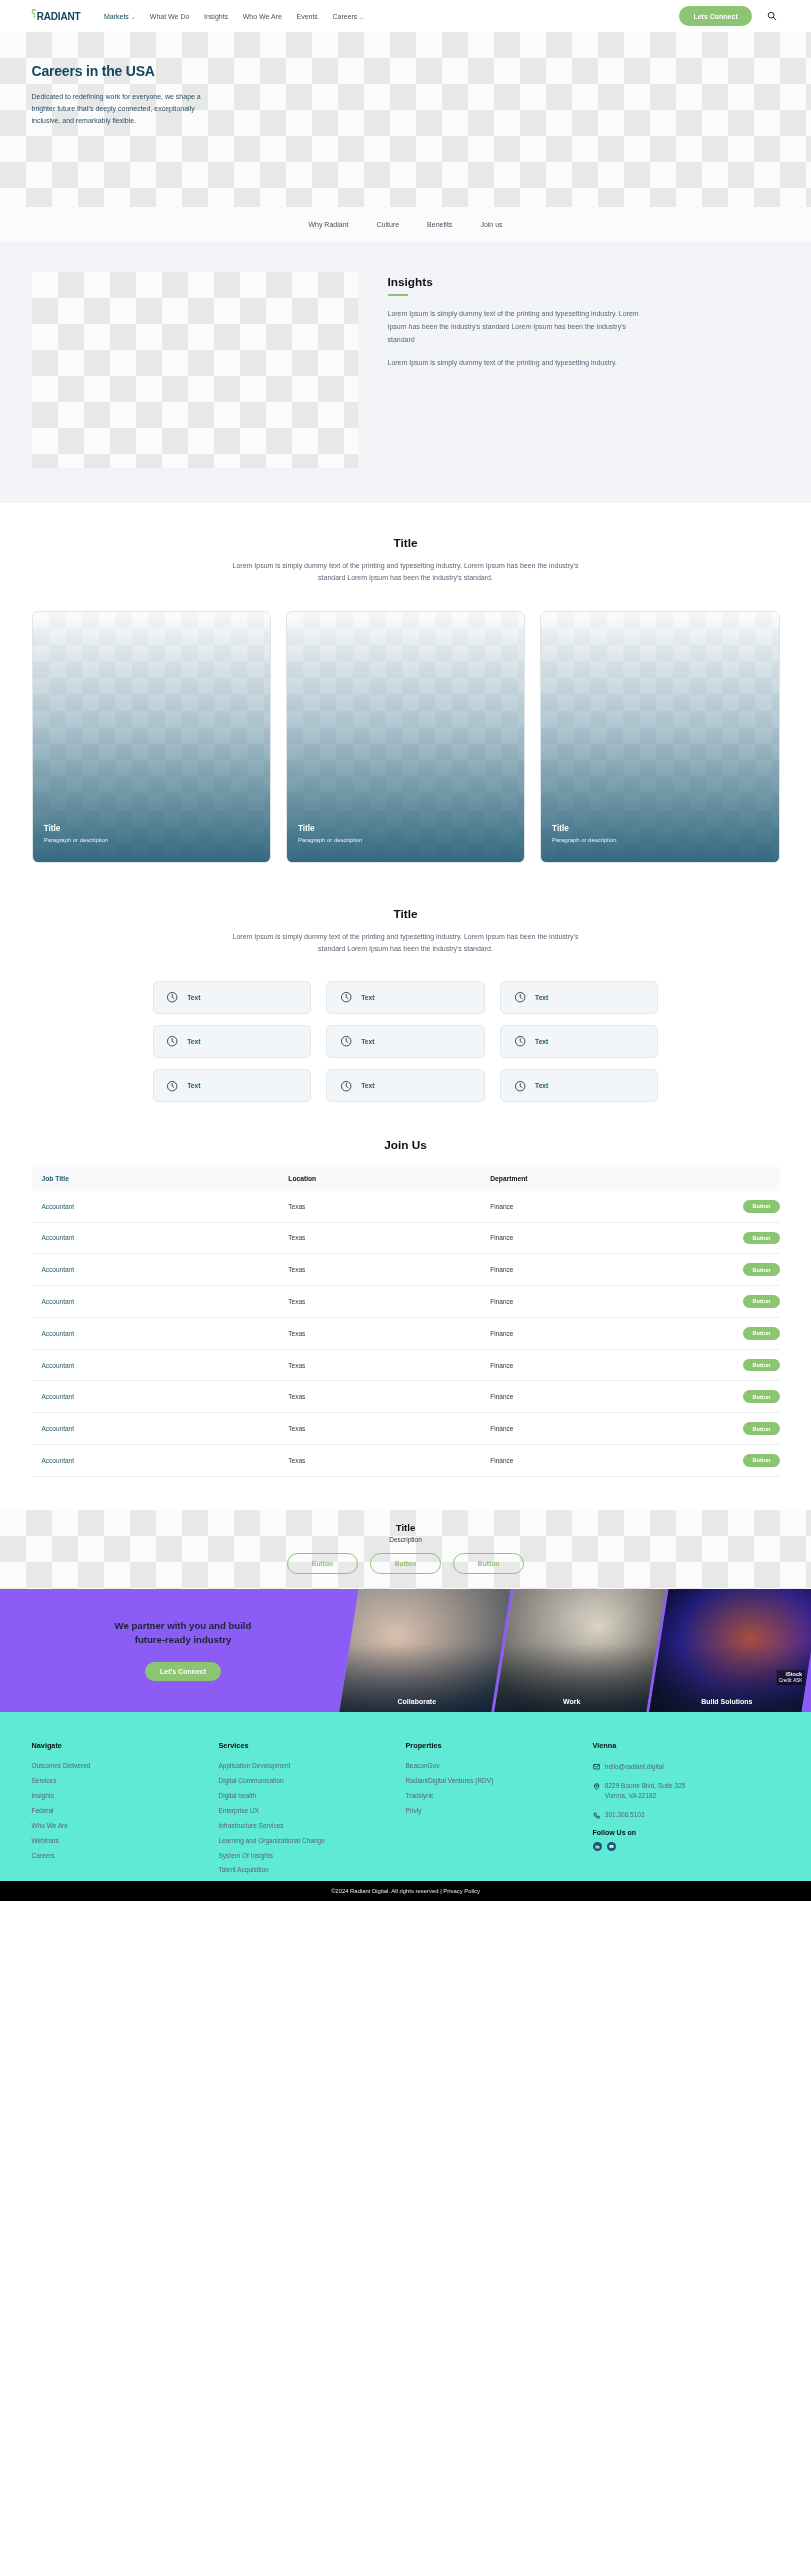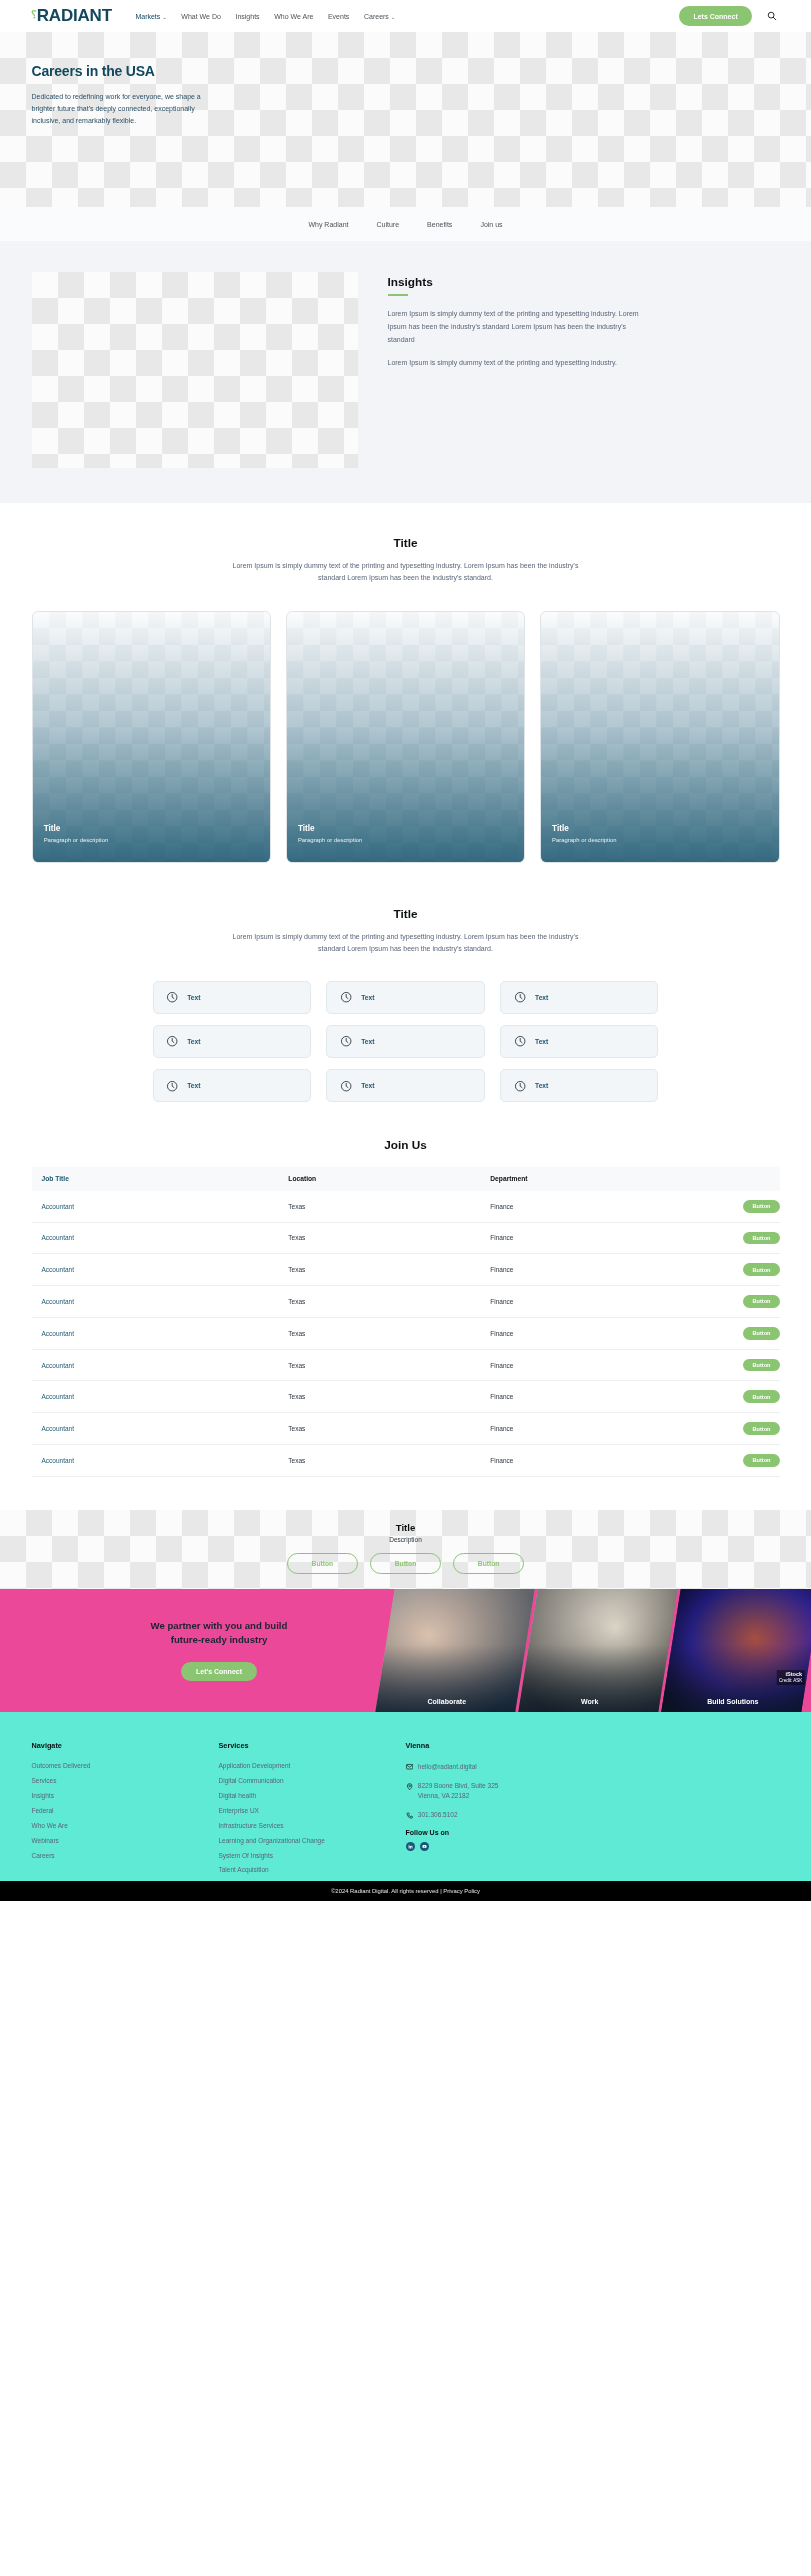--- a/index.html
+++ b/index.html
@@ -34,21 +34,21 @@
     display: flex;
     align-items: center;
     padding: 0 34px 0 31.5px;
     background: #ffffff;
     position: relative;
     z-index: 30;
   }
   .logo { display: flex; align-items: baseline; gap: 1.1px; }
   .logo-mark { color: #8cc571; font-size: 10.7px; font-weight: 700; letter-spacing: -0.6px; position: relative; top:-3.4px; }
   .logo-text {
-    color: #12475e; font-size: 17px; font-weight: 800;
+    color: #12475e; font-size: 10px; font-weight: 800;
     letter-spacing: -0.2px;
   }
   .nav-links { display: flex; align-items: center; gap: 14.6px; margin-left: 23.6px; }
   .nav-link {
     font-size: 7px; color: #4d5358; cursor: pointer;
     display: flex; align-items: center; gap: 2.2px; white-space: nowrap;
   }
   .nav-link.active { color: #12475e; }
   .chev { font-size: 5px; position: relative; top: 0.6px; }
   .nav-right { margin-left: auto; display: flex; align-items: center; gap: 15.7px; }
@@ -150,21 +150,21 @@
   .band-in .t { font-size: 9.6px; font-weight: 800; color: #0e1113; }
   .band-in .d { font-size: 6.5px; color: #2b3440; margin-top: 2.8px; }
   .band-btns { display: flex; justify-content: center; gap: 12.4px; margin-top: 10px; }
   .btn-outline {
     background: transparent; border: 0.6px solid #8cc571; color: #8cc571;
     border-radius: 12.4px; font-size: 6.7px; font-weight: 600;
     padding: 6.2px 23.6px; cursor: pointer; font-family: inherit;
   }
 
   
-  .cta { background: #ec4899; display: flex; align-items: center; height: 123px; overflow: hidden; padding-left: 36px; }
+  .cta { background: #8b5cf6; display: flex; align-items: center; height: 123px; overflow: hidden; }
   .cta-left { width: 349px; text-align: center; padding-left: 17px; }
   .cta-left h3 { font-size: 9.6px; font-weight: 800; color: #1a2433; line-height: 1.45; }
   .cta-left .btn-green { margin-top: 14.6px; padding: 6.2px 15px; font-size: 7px; }
   .cta-right { flex: 1; display: flex; height: 100%; position: relative; gap: 3.4px; padding-right: 0; }
   .slant {
     flex: 1; position: relative; overflow: hidden;
     transform: skewX(-9deg);
   }
   .slant > .inner { position: absolute; inset: 0; transform: skewX(9deg) scale(1.25); }
   .slant .cap {
@@ -517,20 +517,29 @@
             <a>Digital Communication</a>
             <a>Digital health</a>
             <a>Enterprise UX</a>
             <a>Infrastructure Services</a>
             <a>Learning and Organizational Change</a>
             <a>System Of Insights</a>
             <a>Talent Acquisition</a>
           </div>
       </div>
       <div class="fcol">
+        <h4>Properties</h4>
+        <div id="fl2">
+            <a>BeaconGov</a>
+            <a>RadiantDigital Ventures (RDV)</a>
+            <a>Tracklynk</a>
+            <a>Privly</a>
+          </div>
+      </div>
+      <div class="fcol">
         <h4>Vienna</h4>
         <div class="contact-row">
           <span class="cico">
             <svg viewBox="0 0 20 20" fill="none" stroke="#111" stroke-width="1.8">
                 <rect x="1.5" y="4" width="17" height="12.5" rx="2"></rect>
                 <path d="M2 5.5l8 6 8-6"></path>
               </svg>
           </span>
           <span class="txt">hello@radiant.digital</span>
         </div>

